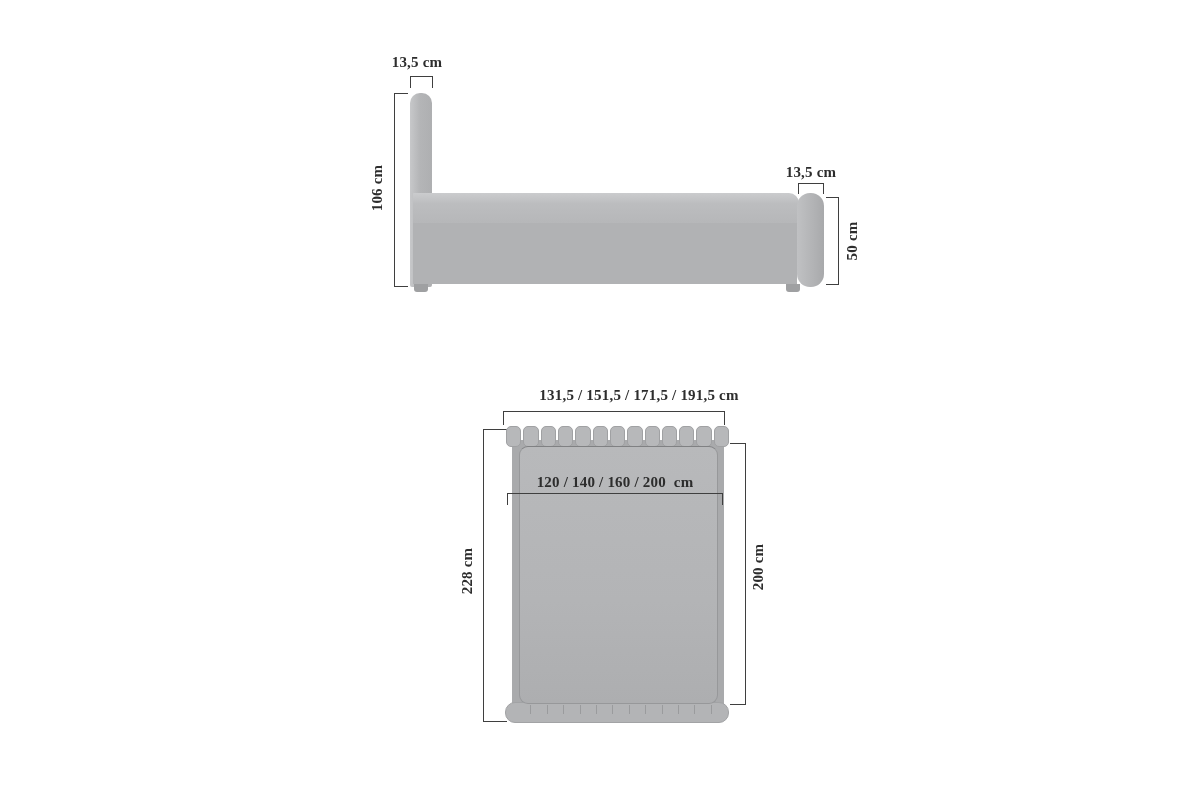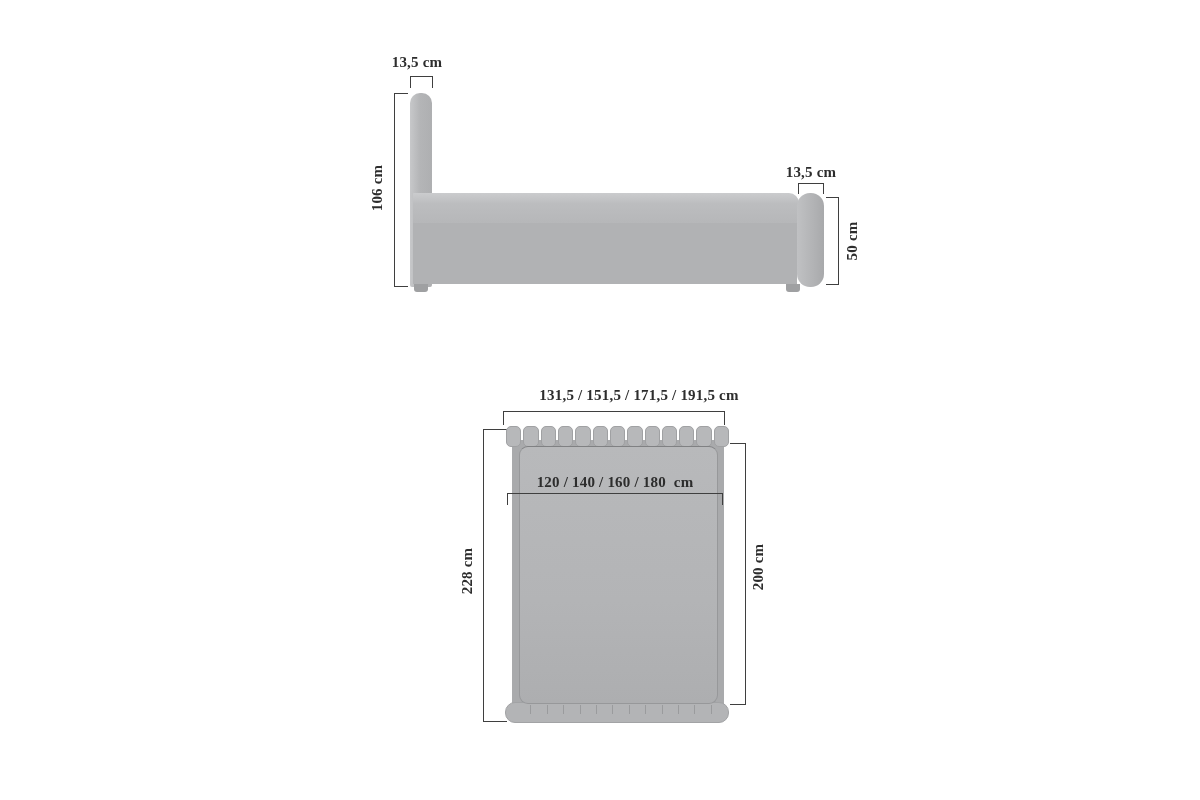--- a/index.html
+++ b/index.html
@@ -121,21 +121,21 @@
         <div class="slat"></div>
         <div class="slat"></div>
         <div class="slat"></div>
         <div class="slat"></div>
       </div>
     <div class="piece footboard-top">
       <div class="divs"></div>
     </div>
     <div class="piece mattress-top"></div>
 
-    <div class="dim" style="left:615px;top:482px;z-index:5;">120 / 140 / 160 / 180  cm</div>
+    <div class="dim" style="left:615px;top:482px;z-index:5;">120 / 140 / 160 / 200  cm</div>
     <div class="inner-line"></div>
 
     <div class="br open-right" style="left:483px;top:429px;width:24px;height:293px;"></div>
     <div class="dim v" style="left:467px;top:571px;">228 cm</div>
 
     <div class="br open-left" style="left:730px;top:443px;width:16px;height:262px;"></div>
     <div class="dim v" style="left:758px;top:567px;">200 cm</div>
   </div>
 
 </div>

